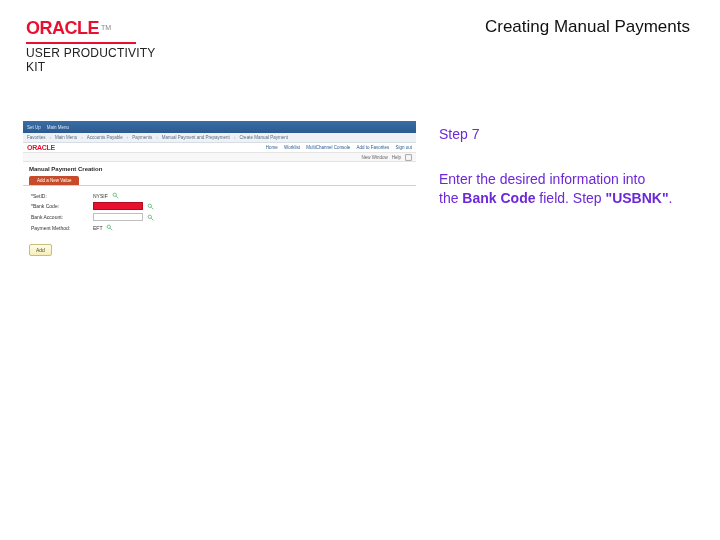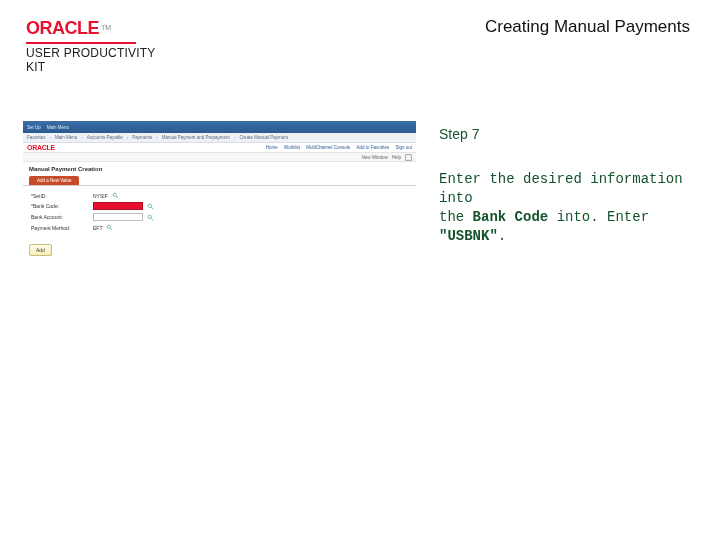--- a/index.html
+++ b/index.html
@@ -152,27 +152,27 @@
     background: linear-gradient(#fefcec, #f7eeb5);
     border: 1px solid #c9bd78;
     border-radius: 2px;
     color: #4a4a3a;
   }
 
   .instruction {
     flex: 1;
     padding-left: 22px;
     font-size: 14px;
-    color: #14532d;
+    color: #6d28d9;
   }
   .step-label {
     margin-top: 6px;
     margin-bottom: 28px;
   }
-  .instr-body { line-height: 1.35; font-family: Liberation Mono, monospace; }
+  .instr-body { line-height: 1.35; }
   .instr-body b { font-weight: bold; }
 </style>
 </head>
 <body>
 
 <div class="header">
   <div class="logo-block">
     <div class="logo">
       <span class="logo-mark">ORACLE</span>
       <span class="logo-tm">TM</span>
@@ -275,17 +275,17 @@
       </div>
     </div>
 
     <span class="mini-btn">Add</span>
   </div>
 
   <div class="instruction">
     <div class="step-label">Step 7</div>
     <div class="instr-body">
       <span>Enter the desired information into</span><br>
-      <span>the </span><b>Bank Code</b><span> into. Enter </span><b>"USBNK"</b><span>.</span>
+      <span>the </span><b>Bank Code</b><span> field. Step </span><b>"USBNK"</b><span>.</span>
     </div>
   </div>
 
 </div>
 
 </body></html>

